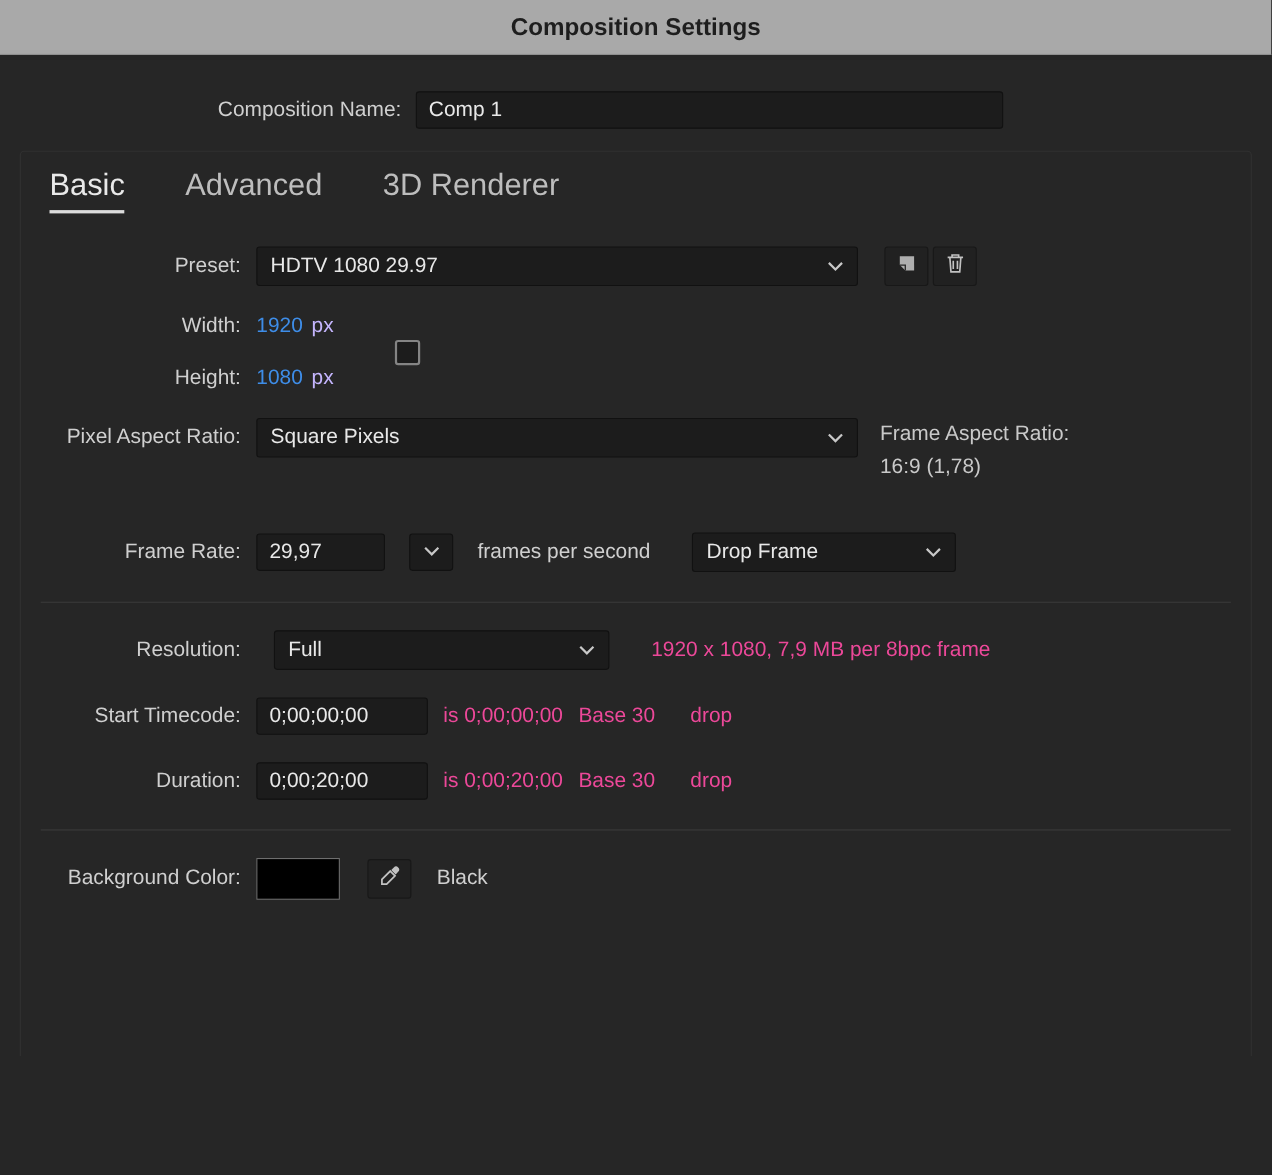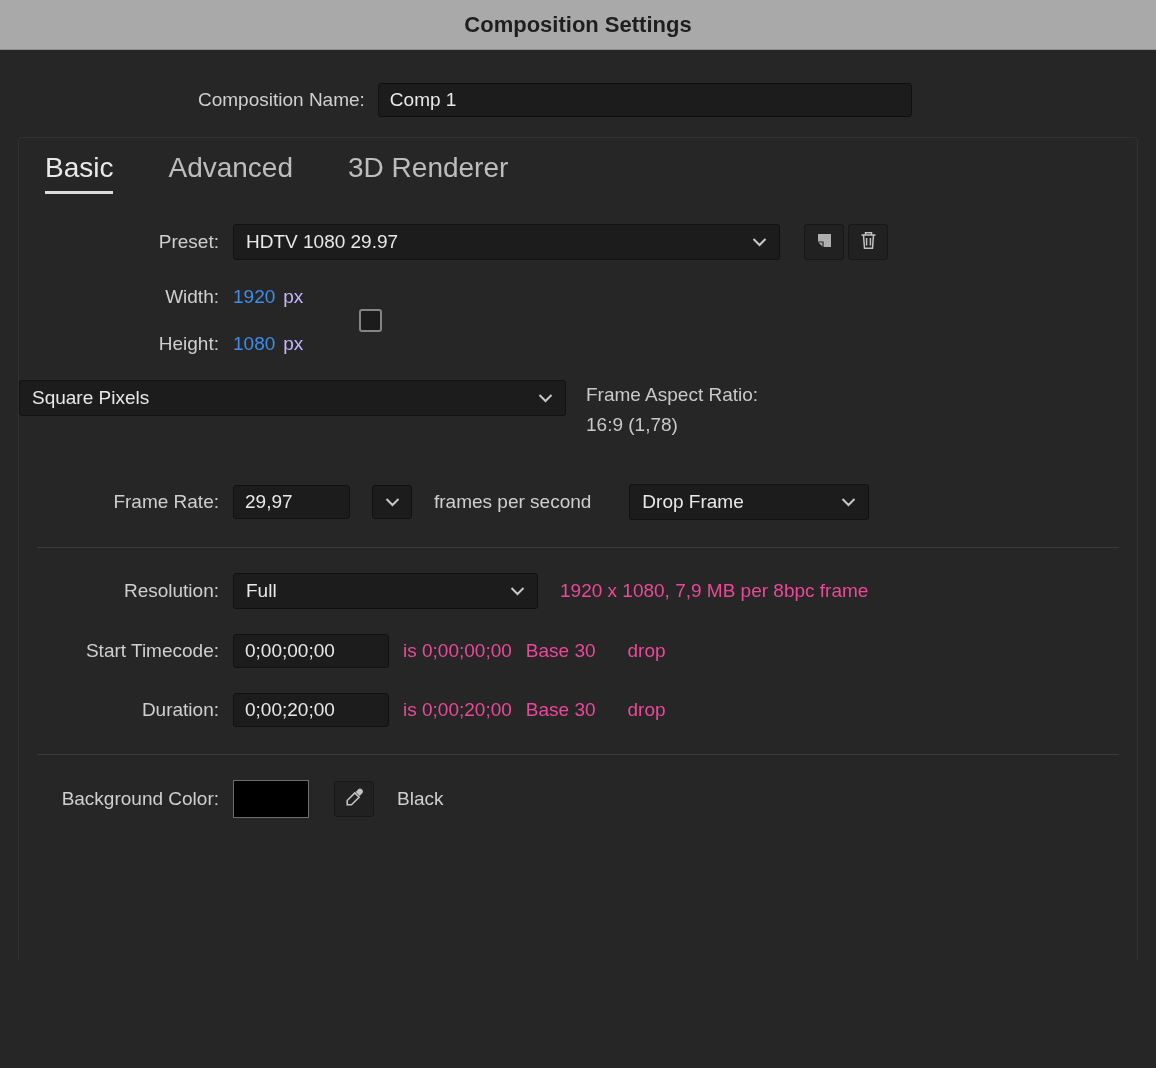--- a/index.html
+++ b/index.html
@@ -69,21 +69,21 @@
   .value-blue { color:var(--accent,#3e8de8); font-size:19px; }
   .unit { color:#c4b5fd; font-size:19px; margin-left:8px; }
   .info-text { color:#ec4899; font-size:19px; }
 
   
   .preset-row { margin-top:30px; }
   .dims-row { margin-top:26px; align-items:center; }
   .dims-col .row + .row { margin-top:25px; }
   .par-row { margin-top:25px; align-items:flex-start; }
   .fps-row { margin-top:44px; }
-  .res-row { margin-top:25px; }
+  .res-row { margin-top:25px;gap:16px; }
   .tc-row  { margin-top:25px; }
   .dur-row { margin-top:25px; }
   .bg-row  { margin-top:25px; }
 
   .divider { border:none; border-top:1px solid #3a3a3a; margin:27px 18px 0; }
 
   
   .checkbox {
     width:23px; height:23px; background:#1c1c1c; border:2px solid #848484;
     border-radius:3px; display:flex; align-items:center; justify-content:center;
@@ -203,20 +203,21 @@
       <div class="lock-wrap">
         <span class="checkbox">
           <svg width="14" height="12" viewBox="0 0 14 12">
               <polyline points="1,6 5,10 13,1" fill="none" stroke="#c8c8c8" stroke-width="2.4"></polyline>
             </svg>
         </span>
       </div>
     </div>
 
     <div class="row par-row">
+      <span class="field-label" style="line-height:36px">Pixel Aspect Ratio:</span>
       <div class="dropdown dd-wide">
         <span class="dd-text">Square Pixels</span>
         <span class="chev">
           <svg width="15" height="9" viewBox="0 0 15 9">
               <path d="M1.5 1l6 6 6-6" fill="none" stroke="#c8c8c8" stroke-width="2"></path>
             </svg>
         </span>
       </div>
       <div class="frame-aspect">
         <div>Frame Aspect Ratio:</div>

